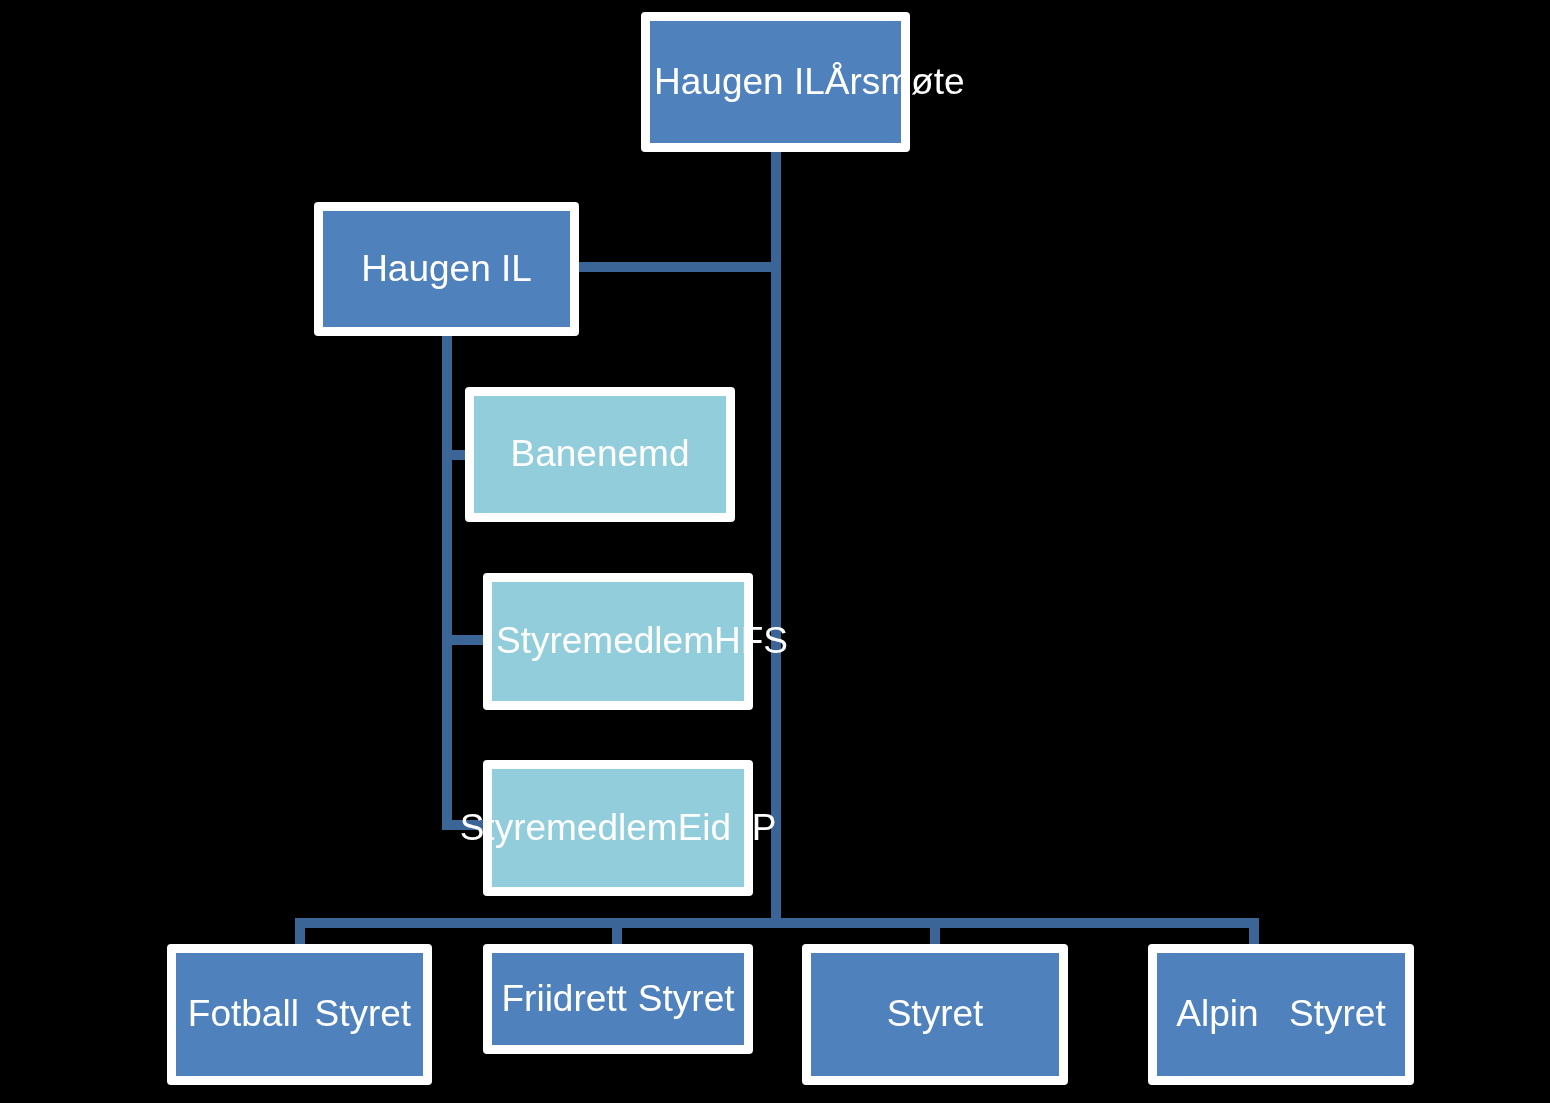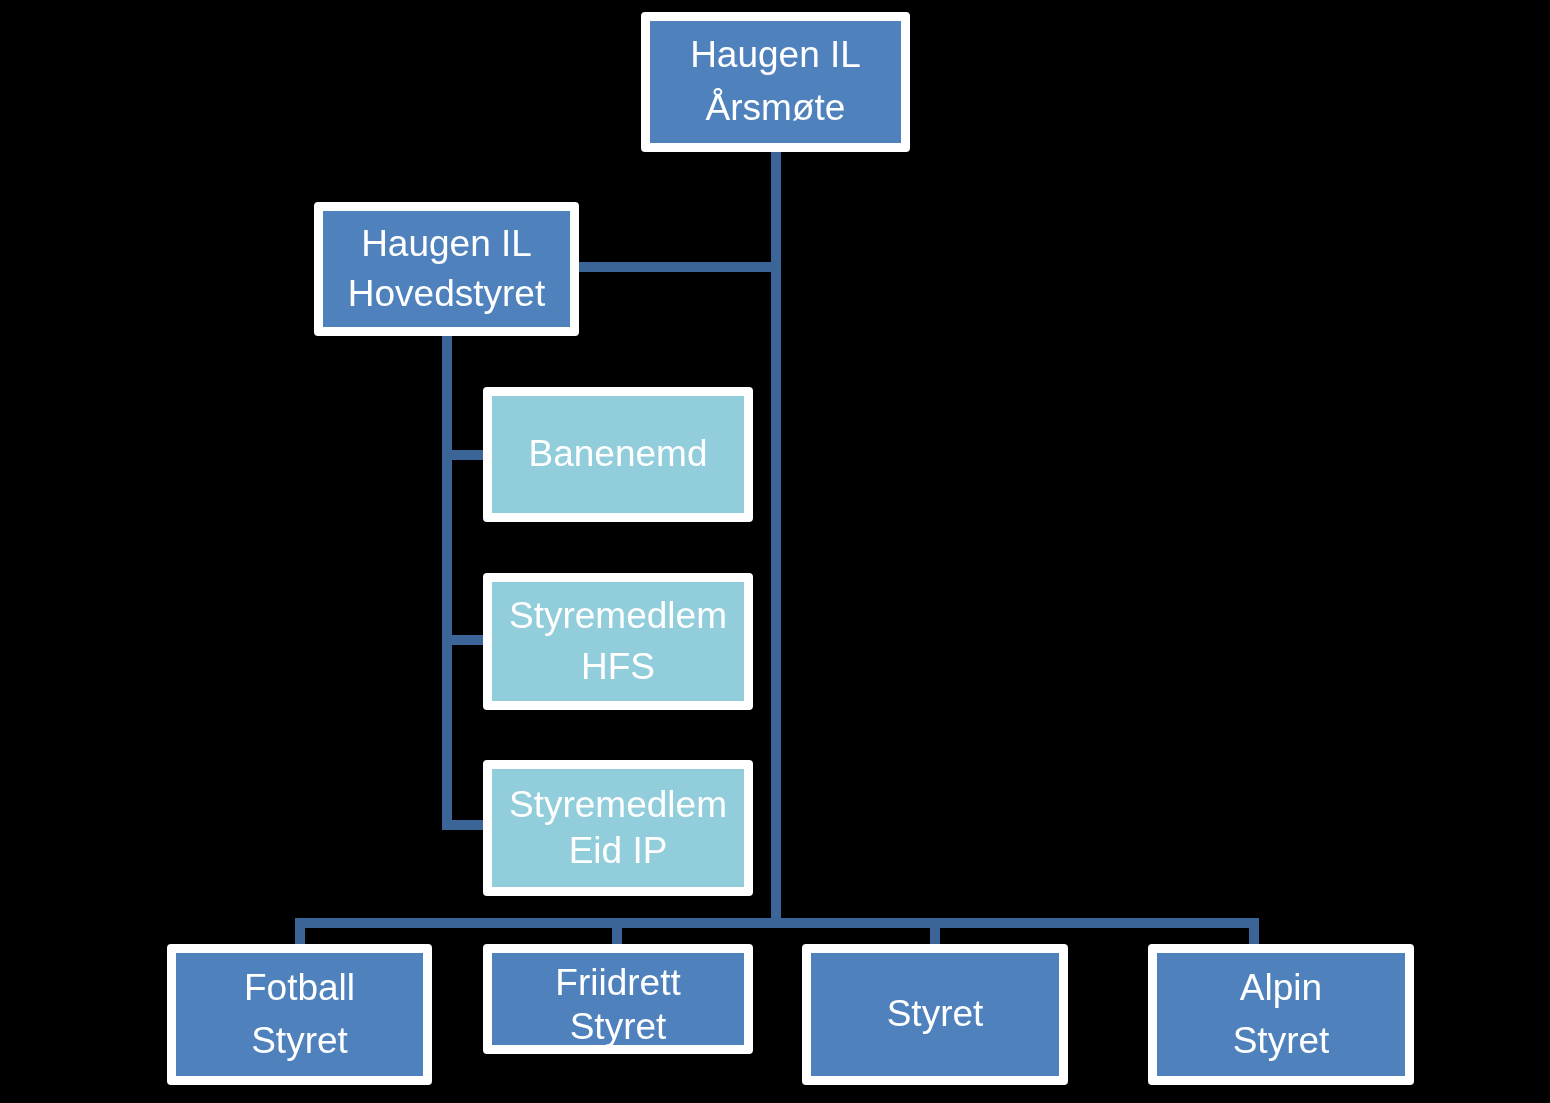--- a/index.html
+++ b/index.html
@@ -43,34 +43,33 @@
   .node {
     position: absolute;
     box-sizing: border-box;
     border: 9px solid #ffffff;
     border-radius: 4px;
     background: var(--primary, #4f81bd);
     color: #ffffff;
     font-size: 37px;
     line-height: 1.2;
     display: flex;
-    flex-direction: column;
     align-items: center;
     justify-content: space-around;
     padding: 8px 4px;
     text-align: center;
     white-space: nowrap;
   }
   .node.secondary { background: var(--secondary, #92cddc); }
   .node.single { justify-content: center; }
   .node.tight  { justify-content: center; line-height: 1.25; padding: 4px; }
 
   .node-arsmote     { left: 641px;  top: 12px;  width: 269px; height: 140px; }
   .node-hovedstyret { left: 314px;  top: 202px; width: 265px; height: 134px; }
-  .node-banenemd    { left: 483px;  top: 387px; width: 270px; height: 135px; }
+  .node-banenemd    { left: 465px;  top: 387px; width: 270px; height: 135px; }
   .node-hfs         { left: 483px;  top: 573px; width: 270px; height: 137px; }
   .node-eid         { left: 483px;  top: 760px; width: 270px; height: 136px; }
   .node-fotball     { left: 167px;  top: 944px; width: 265px; height: 141px; }
   .node-friidrett   { left: 483px;  top: 944px; width: 270px; height: 110px; }
   .node-langrenn    { left: 802px;  top: 944px; width: 266px; height: 141px; }
   .node-alpin       { left: 1120px; top: 944px; width: 266px; height: 141px; margin-left: 28px; }
 
   .node .line { display: block; }
 </style>
 </head>
@@ -90,21 +89,20 @@
   <div class="conn conn-stub-langrenn"></div>
   <div class="conn conn-stub-alpin"></div>
 
   <div class="node node-arsmote">
     <span class="line">Haugen IL</span>
     <span class="line">Årsmøte</span>
   </div>
 
   <div class="node node-hovedstyret">
     <span class="line">Haugen IL</span>
-    <span class="line">Hovedstyret</span>
   </div>
 
   <div class="node secondary single node-banenemd">
     <span class="line">Banenemd</span>
   </div>
 
   <div class="node secondary node-hfs">
     <span class="line">Styremedlem</span>
     <span class="line">HFS</span>
   </div>

